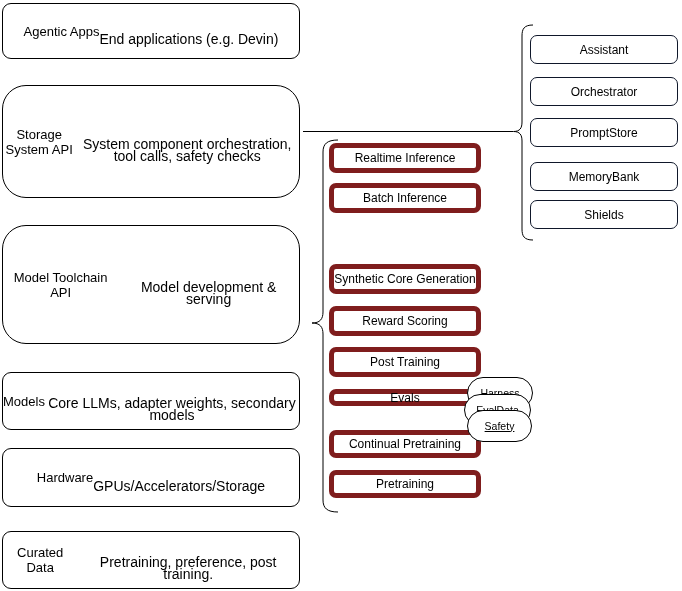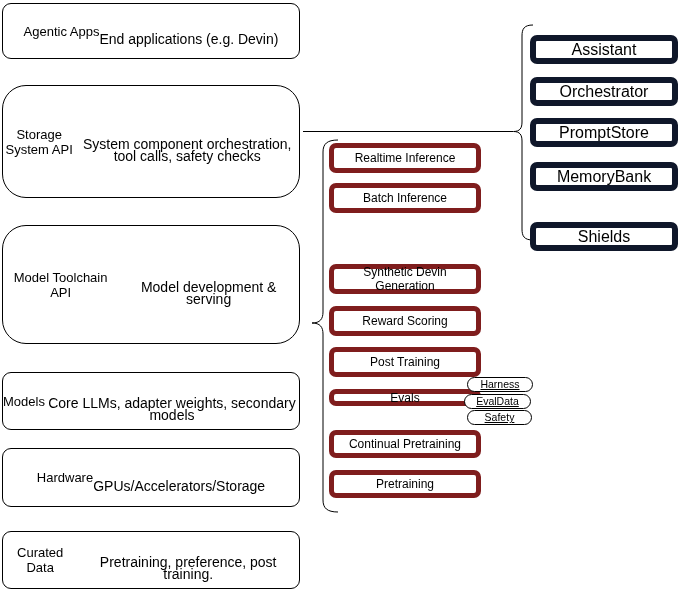--- a/index.html
+++ b/index.html
@@ -21,26 +21,26 @@
   .node .title { font-size:13px; line-height:15px; }
   .node .subtitle { font-size:14px; line-height:12px; margin-top:16px; }
   .chip {
     position:absolute; left:329px; width:152px; height:30px;
     border:5px solid #7f1d1d; border-radius:7px; background:#fff;
     display:flex; align-items:center; justify-content:center;
     font-size:12px; z-index:2; text-align:center;
   }
   .rchip {
     position:absolute; left:530px; width:148px; height:29px;
-    border:6px solid #0f172a; border-radius:7px; background:#fff;
+    border:1px solid #0f172a; border-radius:7px; background:#fff;
     display:flex; align-items:center; justify-content:center;
-    font-size:16px; z-index:2; text-align:center;
+    font-size:12px; z-index:2; text-align:center;
   }
   .tag {
-    position:absolute; height:15px;
+    position:absolute; height:32px;
     border:1px solid #000; border-radius:999px; background:#fff;
     display:flex; align-items:center; justify-content:center;
     font-size:10.5px; line-height:11px; z-index:3; text-align:center;text-decoration:underline;
   }
 </style>
 </head>
 <body>
 
 <div class="canvas">
 
@@ -75,30 +75,30 @@
     <div class="subtitle">GPUs/Accelerators/Storage</div>
   </div>
 
   <div class="node r-small" style="top:531px;height:58px">
     <div class="title">Curated Data</div>
     <div class="subtitle">Pretraining, preference, post training.</div>
   </div>
 
   <div class="chip" style="top:143px">Realtime Inference</div>
   <div class="chip" style="top:183px">Batch Inference</div>
-  <div class="chip" style="top:264px">Synthetic Devin Generation</div>
+  <div class="chip" style="top:264px">Synthetic Core Generation</div>
   <div class="chip" style="top:306px">Reward Scoring</div>
   <div class="chip" style="top:347px">Post Training</div>
   <div class="chip" style="top:389px;height:17px">Evals</div>
   <div class="chip" style="top:430px;height:28px">Continual Pretraining</div>
   <div class="chip" style="top:470px;height:28px">Pretraining</div>
 
   <div class="tag" style="left:467px;top:377px;width:66px">Harness</div>
   <div class="tag" style="left:464px;top:394px;width:67px">EvalData</div>
   <div class="tag" style="left:467px;top:410px;width:65px">Safety</div>
 
   <div class="rchip" style="top:35px">Assistant</div>
   <div class="rchip" style="top:77px">Orchestrator</div>
   <div class="rchip" style="top:118px">PromptStore</div>
   <div class="rchip" style="top:162px">MemoryBank</div>
-  <div class="rchip" style="top:222px">Shields</div>
+  <div class="rchip" style="top:200px">Shields</div>
 
 </div>
 
 </body></html>

